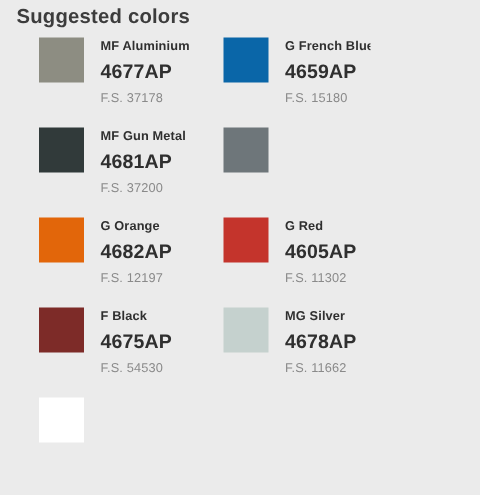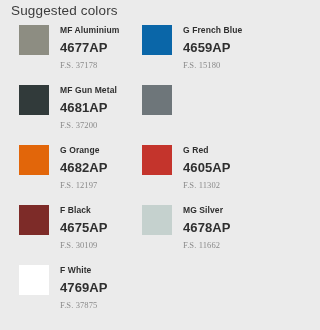--- a/index.html
+++ b/index.html
@@ -18,28 +18,28 @@
     width: 247px;
     height: 330px;
     background: #ebebeb;
     box-sizing: border-box;
   }
   #panel-title {
     position: absolute;
     left: 11px;
     top: 3px;
     font-size: 13.5px;
-    font-weight: 400;
+    font-weight: 700;
     color: #3c3c3c;
     letter-spacing: 0.15px;
     white-space: nowrap;
   }
   #swatch-grid {
     position: absolute;
-    left: 8px;
+    left: 15px;
     top: 25px;
     width: 247px;
     display: grid;
     grid-template-columns: 123px 124px;
     grid-auto-rows: 60px;
   }
   .swatch-cell {
     position: relative;
     display: flex;
     align-items: flex-start;
@@ -73,21 +73,20 @@
     letter-spacing: 0.1px;
     white-space: nowrap;
     margin-bottom: 7px;
   }
   .swatch-fs {
     font-size: 8.5px;
     font-weight: 400;
     color: #8a8a8a;
     letter-spacing: 0.1px;
     white-space: nowrap;
-    font-family: Liberation Serif, serif;
   }
 </style>
 </head>
 <body>
 
 <div id="panel">
 
   <div id="panel-title">Suggested colors</div>
 
   <div id="swatch-grid">
@@ -134,34 +133,29 @@
           <div class="swatch-name">G Red</div>
           <div class="swatch-code">4605AP</div>
           <div class="swatch-fs">F.S. 11302</div>
         </div>
       </div>
       <div class="swatch-cell">
         <div class="swatch-chip" style="background: rgb(125, 43, 40);"></div>
         <div class="swatch-text">
           <div class="swatch-name">F Black</div>
           <div class="swatch-code">4675AP</div>
-          <div class="swatch-fs">F.S. 30109</div>
+          <div class="swatch-fs">F.S. 54530</div>
         </div>
       </div>
       <div class="swatch-cell">
         <div class="swatch-chip" style="background: rgb(197, 209, 206);"></div>
         <div class="swatch-text">
           <div class="swatch-name">MG Silver</div>
           <div class="swatch-code">4678AP</div>
           <div class="swatch-fs">F.S. 11662</div>
         </div>
       </div>
       <div class="swatch-cell">
         <div class="swatch-chip" style="background: rgb(255, 255, 255);"></div>
-        <div class="swatch-text">
-          <div class="swatch-name">F White</div>
-          <div class="swatch-code">4769AP</div>
-          <div class="swatch-fs">F.S. 37875</div>
-        </div>
       </div>
     </div>
 
 </div>
 
 </body></html>

